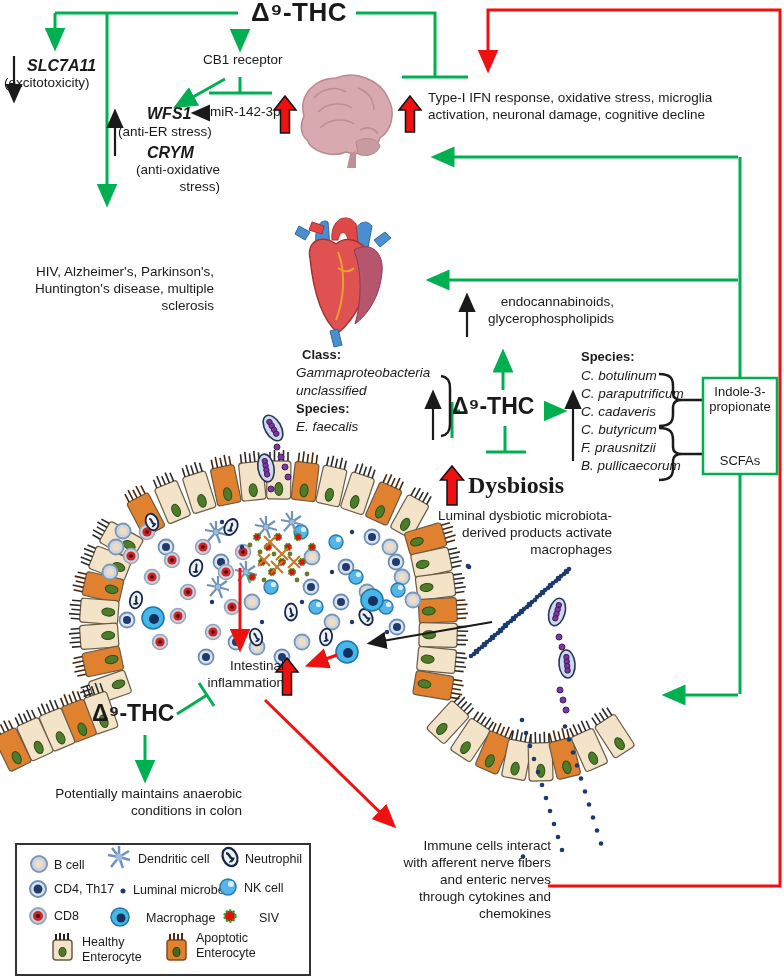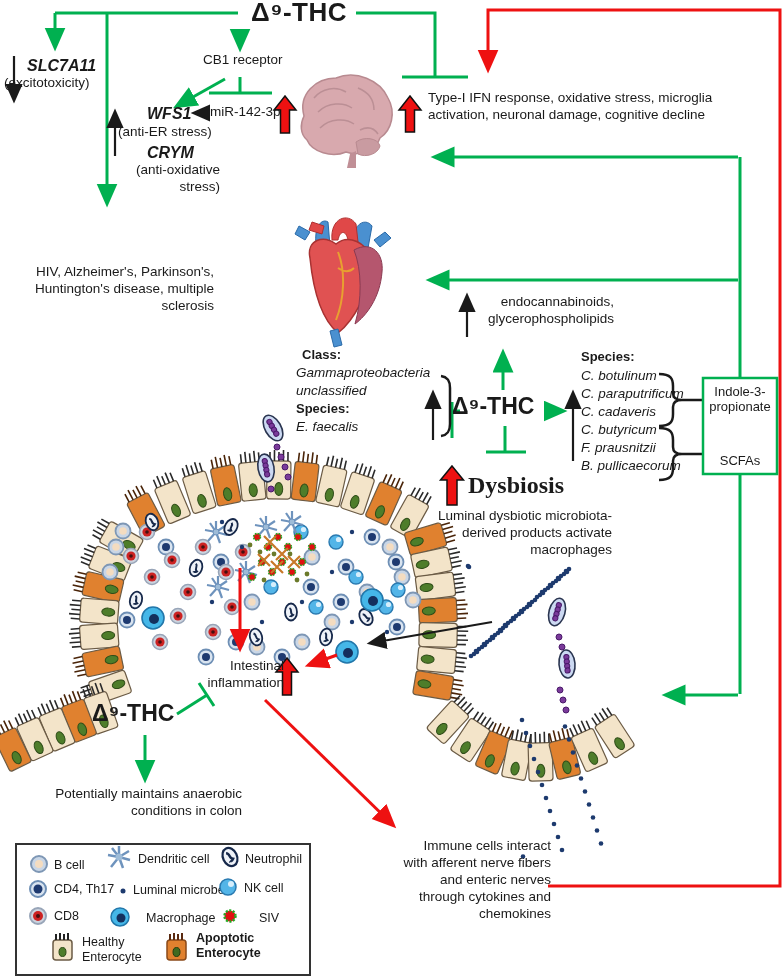--- a/index.html
+++ b/index.html
@@ -1053,16 +1053,16 @@
           <ellipse cx="16.5" cy="22" rx="3.5" ry="4.5" fill="#4e7d2a" stroke="#2f4d18"></ellipse>
         </svg></span>
   <span class="lgl" style="left:65px;top:90px;width:70px;">Healthy Enterocyte</span>
 
   <span class="lg" style="left:143px;top:85px;">
     <svg width="32" height="34">
           <rect x="7" y="10" width="19" height="20" rx="3" fill="#e0812f" stroke="#8a4a1a" stroke-width="1.5"></rect>
           <path d="M10,10 v-6 M14,10 v-7 M18,10 v-6 M22,10 v-7" stroke="#5a2a10" stroke-width="2"></path>
           <ellipse cx="16.5" cy="22" rx="3.5" ry="4.5" fill="#3f6a20" stroke="#243f10"></ellipse>
         </svg></span>
-  <span class="lgl" style="left:179px;top:86px;width:80px;font-weight:bold;">Apoptotic Enterocyte</span>
+  <span class="lgl" style="left:179px;top:86px;width:80px;">Apoptotic Enterocyte</span>
 </div>
 
 </div>
 
 </body></html>

